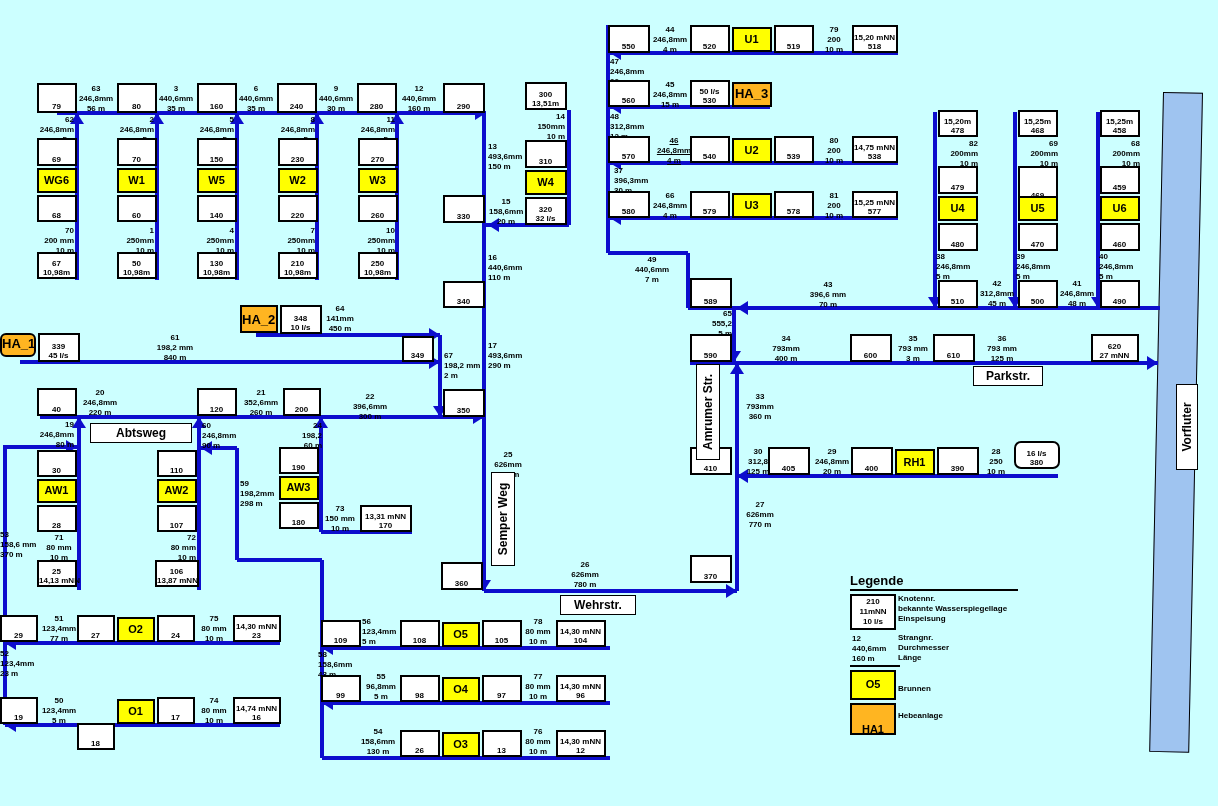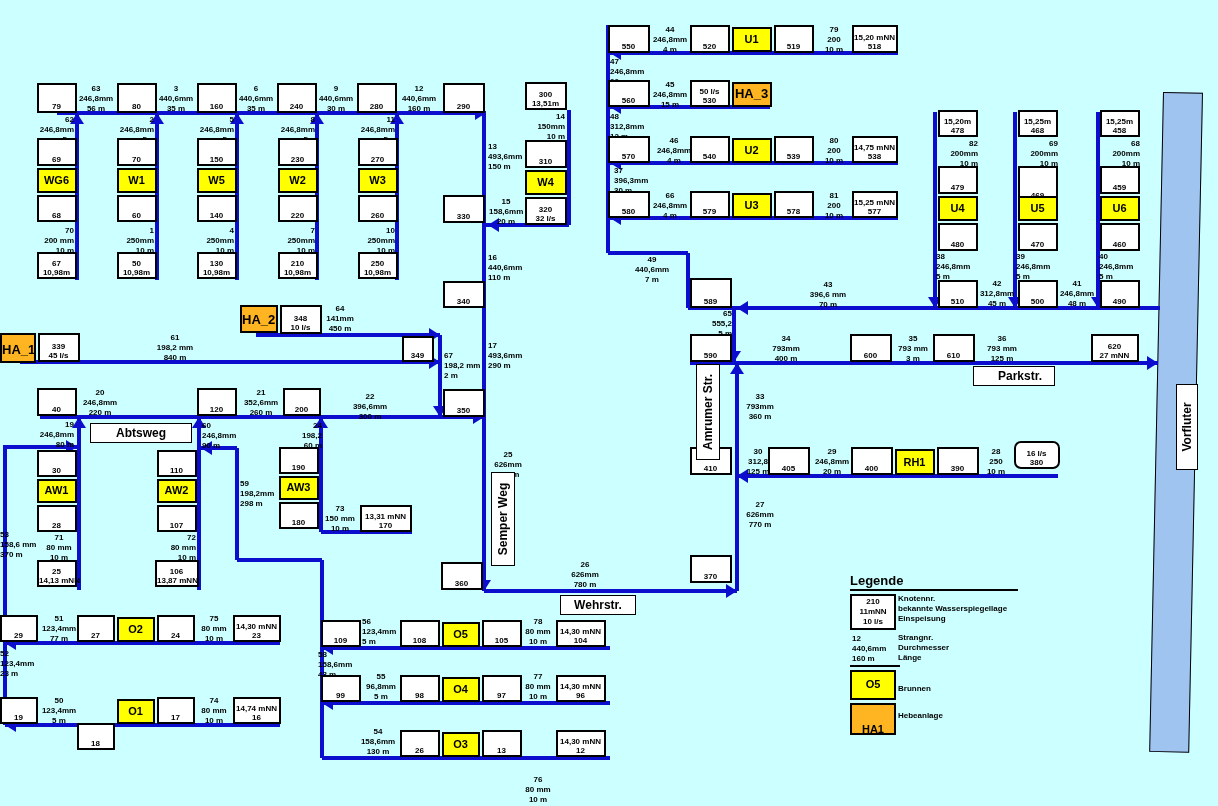--- a/index.html
+++ b/index.html
@@ -266,21 +266,21 @@
     <div class="elabel" style="left: 818px; top: 25px; width: 32px; text-align: center;">
       <div>79</div>
       <div>200</div>
       <div>10 m</div>
     </div>
     <div class="elabel" style="left: 652px; top: 80px; width: 36px; text-align: center;">
       <div>45</div>
       <div>246,8mm</div>
       <div>15 m</div>
     </div>
-    <div class="elabel" style="left: 656px; top: 136px; width: 36px; text-align: center;">
+    <div class="elabel" style="left: 656px; top: 136px; width: 36px; text-align: center; text-decoration: underline;">
       <div>46</div>
       <div>246,8mm</div>
       <div>4 m</div>
     </div>
     <div class="elabel" style="left: 818px; top: 136px; width: 32px; text-align: center;">
       <div>80</div>
       <div>200</div>
       <div>10 m</div>
     </div>
     <div class="elabel" style="left: 652px; top: 191px; width: 36px; text-align: center;">
@@ -521,21 +521,21 @@
     <div class="elabel" style="left: 520px; top: 672px; width: 36px; text-align: center;">
       <div>77</div>
       <div>80 mm</div>
       <div>10 m</div>
     </div>
     <div class="elabel" style="left: 356px; top: 727px; width: 44px; text-align: center;">
       <div>54</div>
       <div>158,6mm</div>
       <div>130 m</div>
     </div>
-    <div class="elabel" style="left: 520px; top: 727px; width: 36px; text-align: center; margin-top: 48px;">
+    <div class="elabel" style="left: 520px; top: 727px; width: 36px; text-align: center;">
       <div>76</div>
       <div>80 mm</div>
       <div>10 m</div>
     </div>
     <div class="node" style="left: 37px; top: 83px; width: 40px; height: 30px;">
       <div class="txt">
         <div>79</div>
       </div>
     </div>
     <div class="node" style="left: 37px; top: 138px; width: 40px; height: 28px;">
@@ -927,21 +927,21 @@
     <div class="node" style="left: 1100px; top: 223px; width: 40px; height: 28px;">
       <div class="txt">
         <div>460</div>
       </div>
     </div>
     <div class="node" style="left: 1100px; top: 280px; width: 40px; height: 28px;">
       <div class="txt">
         <div>490</div>
       </div>
     </div>
-    <div class="node ha" style="left: 0px; top: 333px; width: 36px; height: 30px;">
+    <div class="node ha" style="left: 0px; top: 333px; width: 36px; height: 24px; border-radius: 6px;">
       <div class="txt">
         <div>HA_1</div>
       </div>
     </div>
     <div class="node" style="left: 38px; top: 333px; width: 42px; height: 29px;">
       <div class="txt">
         <div>339</div>
         <div>45 l/s</div>
       </div>
     </div>
@@ -1173,21 +1173,21 @@
       <div class="txt">
         <div>360</div>
       </div>
     </div>
     <div class="street" style="left: 90px; top: 423px; width: 100px; height: 18px;">
       <span>Abtsweg</span>
     </div>
     <div class="street" style="left: 560px; top: 595px; width: 74px; height: 18px;">
       <span>Wehrstr.</span>
     </div>
-    <div class="street" style="left: 973px; top: 366px; width: 68px; height: 18px; padding-left: 12px;">
+    <div class="street" style="left: 973px; top: 366px; width: 68px; height: 18px;">
       <span>Parkstr.</span>
     </div>
     <div class="street vert" style="left: 491px; top: 472px; width: 22px; height: 92px;">
       <span>Semper Weg</span>
     </div>
     <div class="street vert" style="left: 696px; top: 364px; width: 22px; height: 94px;">
       <span>Amrumer Str.</span>
     </div>
     <div class="street vert" style="left: 1176px; top: 384px; width: 20px; height: 84px;">
       <span>Vorfluter</span>

